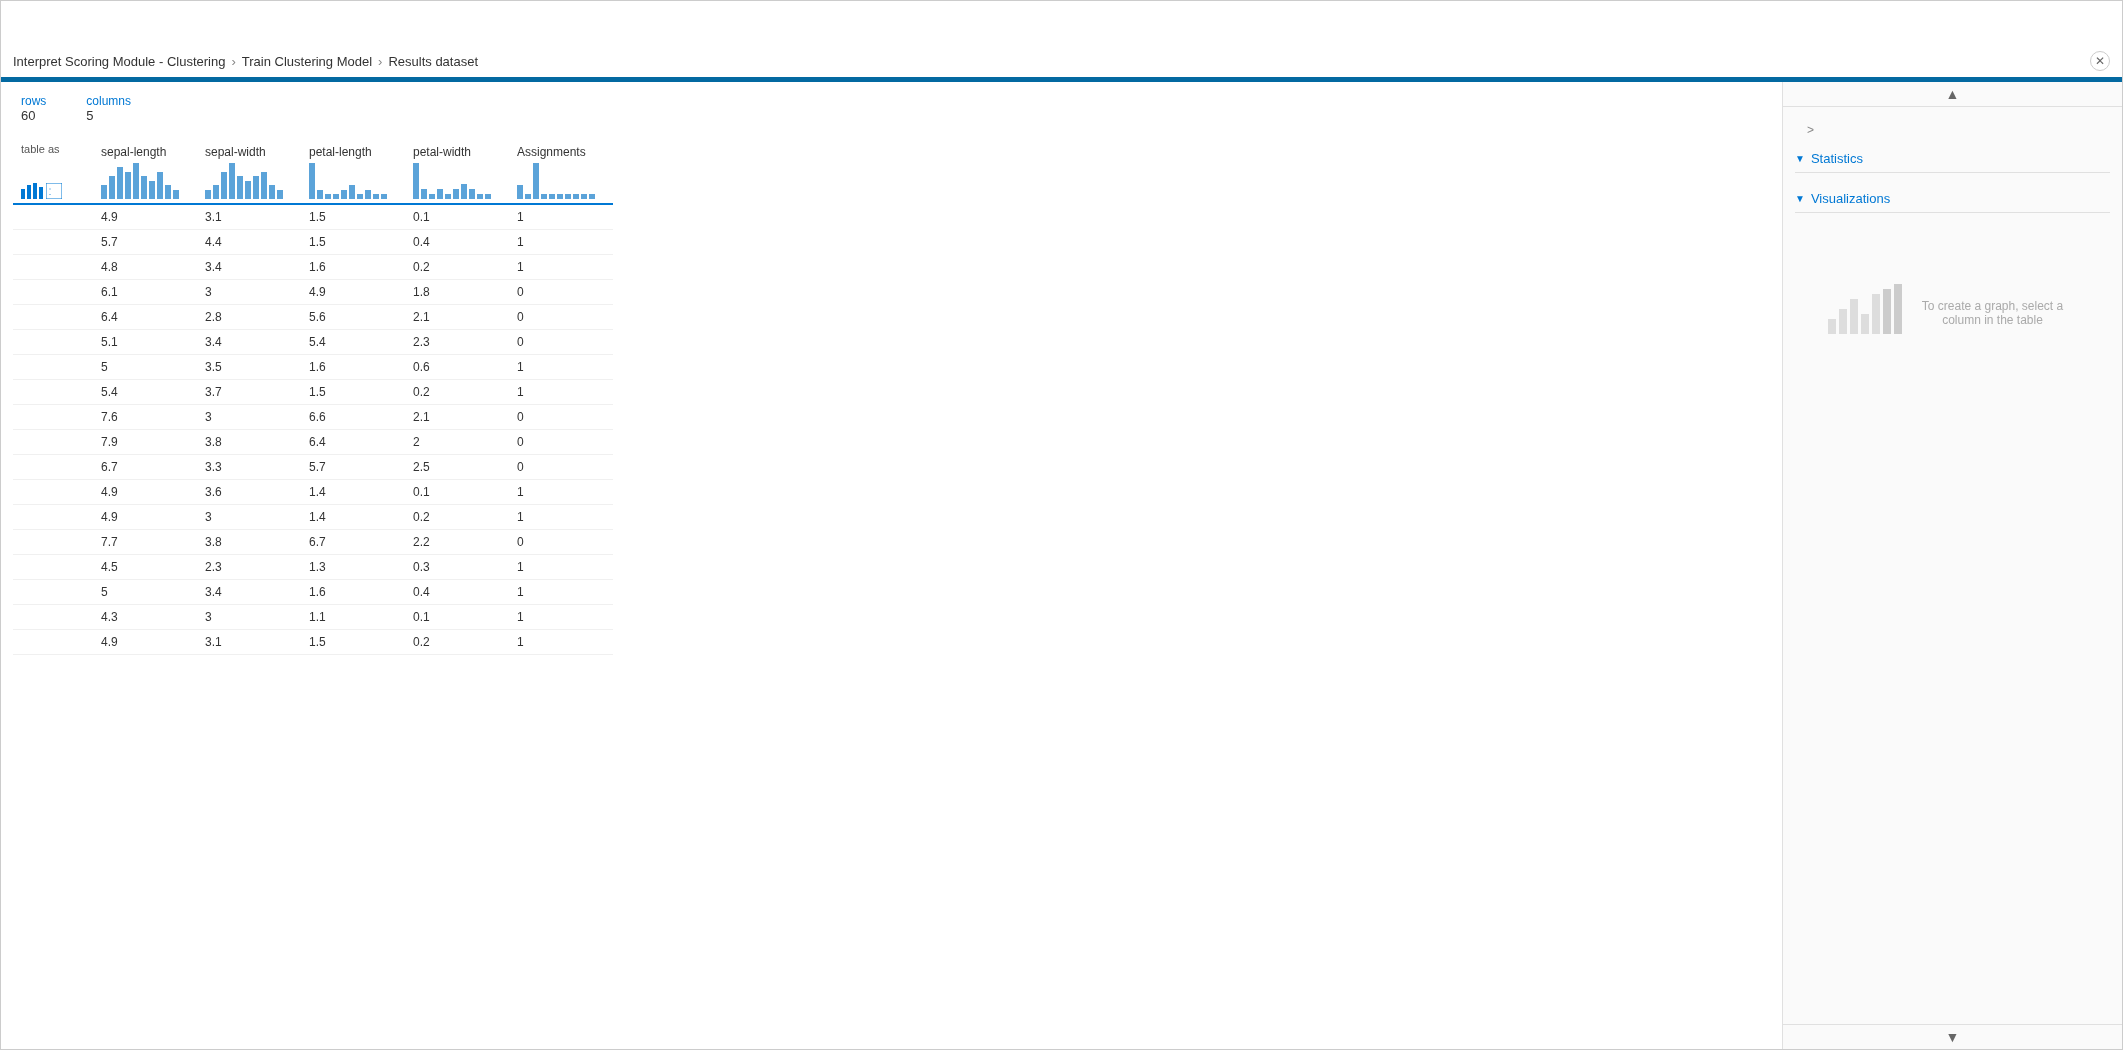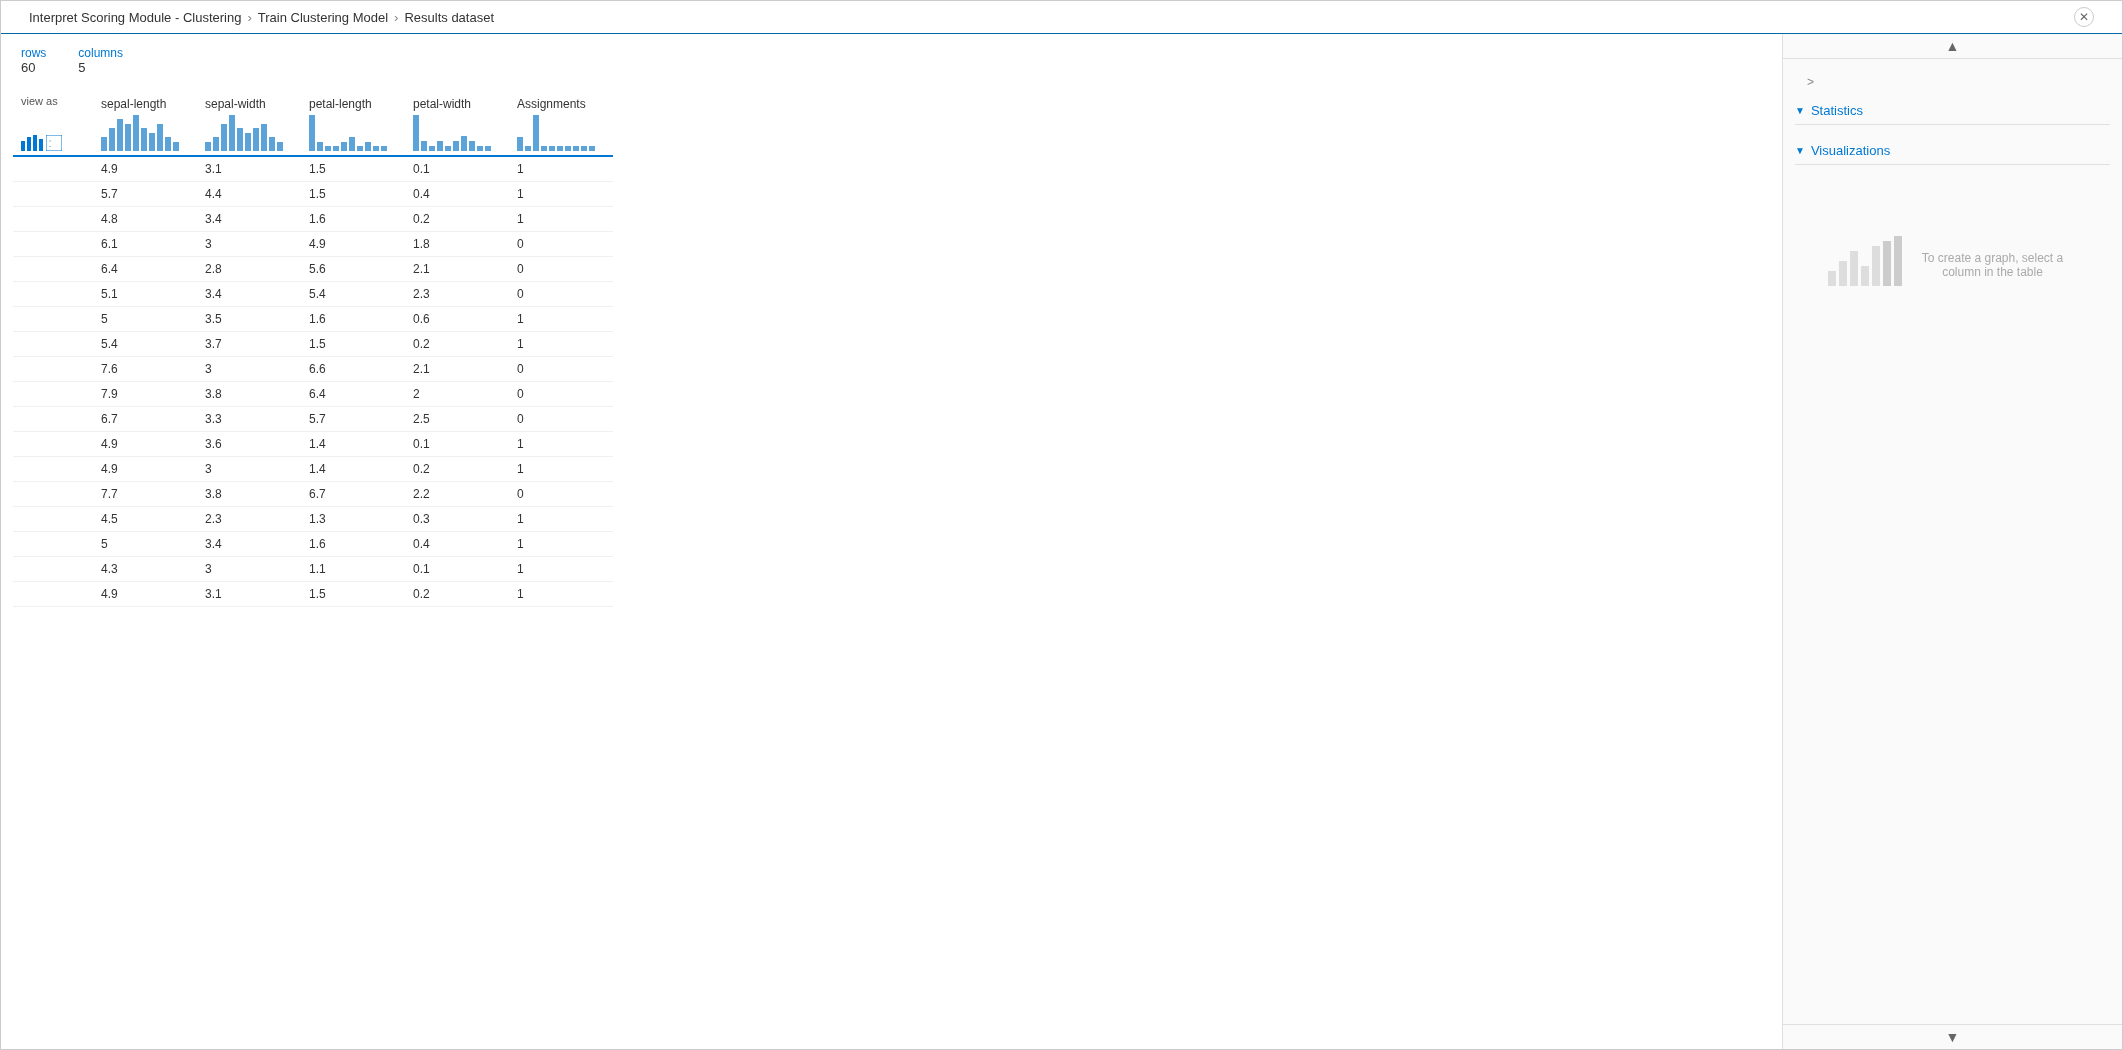--- a/index.html
+++ b/index.html
@@ -19,23 +19,24 @@
       background: #fff;
       border: 1px solid #ccc;
       display: flex;
       flex-direction: column;
     }
 
     .title-bar {
       display: flex;
       align-items: center;
       justify-content: space-between;
-      padding: 6px 28px;
+      padding: 6px 12px;
       background: #fff;
-      border-bottom: 1px solid #0369a1;
+      border-bottom: 5px solid #0369a1;
+      margin-top: 44px;
     }
 
     .breadcrumb {
       display: flex;
       align-items: center;
       gap: 6px;
       font-size: 13px;
       color: #333;
     }
 
@@ -65,21 +66,21 @@
     .main-panel {
       flex: 1;
       display: flex;
       flex-direction: column;
       overflow: hidden;
       padding: 12px 0 0 12px;
     }
 
     .stats-row {
       display: flex;
-      gap: 32px;
+      gap: 40px;
       margin-bottom: 16px;
       padding-left: 8px;
     }
 
     .stat-item {
       display: flex;
       flex-direction: column;
     }
 
     .stat-label {
@@ -250,21 +251,21 @@
           <span class="stat-value">5</span>
         </div>
       </div>
 
       <div class="table-scroll-area">
         <table class="data-table">
           <thead>
             <tr>
               <th style="min-width:80px; border-bottom: 2px solid #0078d4;">
                 <div class="view-as-icons">
-                  <span style="font-size:11px; color:#555; display:block; margin-bottom:4px;">view as</span>
+                  <span style="font-size:11px; color:#555; display:block; margin-bottom:4px;">table as</span>
                 </div>
                 <div style="display:flex; align-items:flex-end; gap:3px; height:40px;">
 
                   <svg width="22" height="18" viewBox="0 0 22 18">
                     <rect x="0" y="8" width="4" height="10" fill="#0078d4"></rect>
                     <rect x="6" y="4" width="4" height="14" fill="#0078d4"></rect>
                     <rect x="12" y="2" width="4" height="16" fill="#0078d4"></rect>
                     <rect x="18" y="6" width="4" height="12" fill="#0078d4"></rect>
                   </svg>
 

